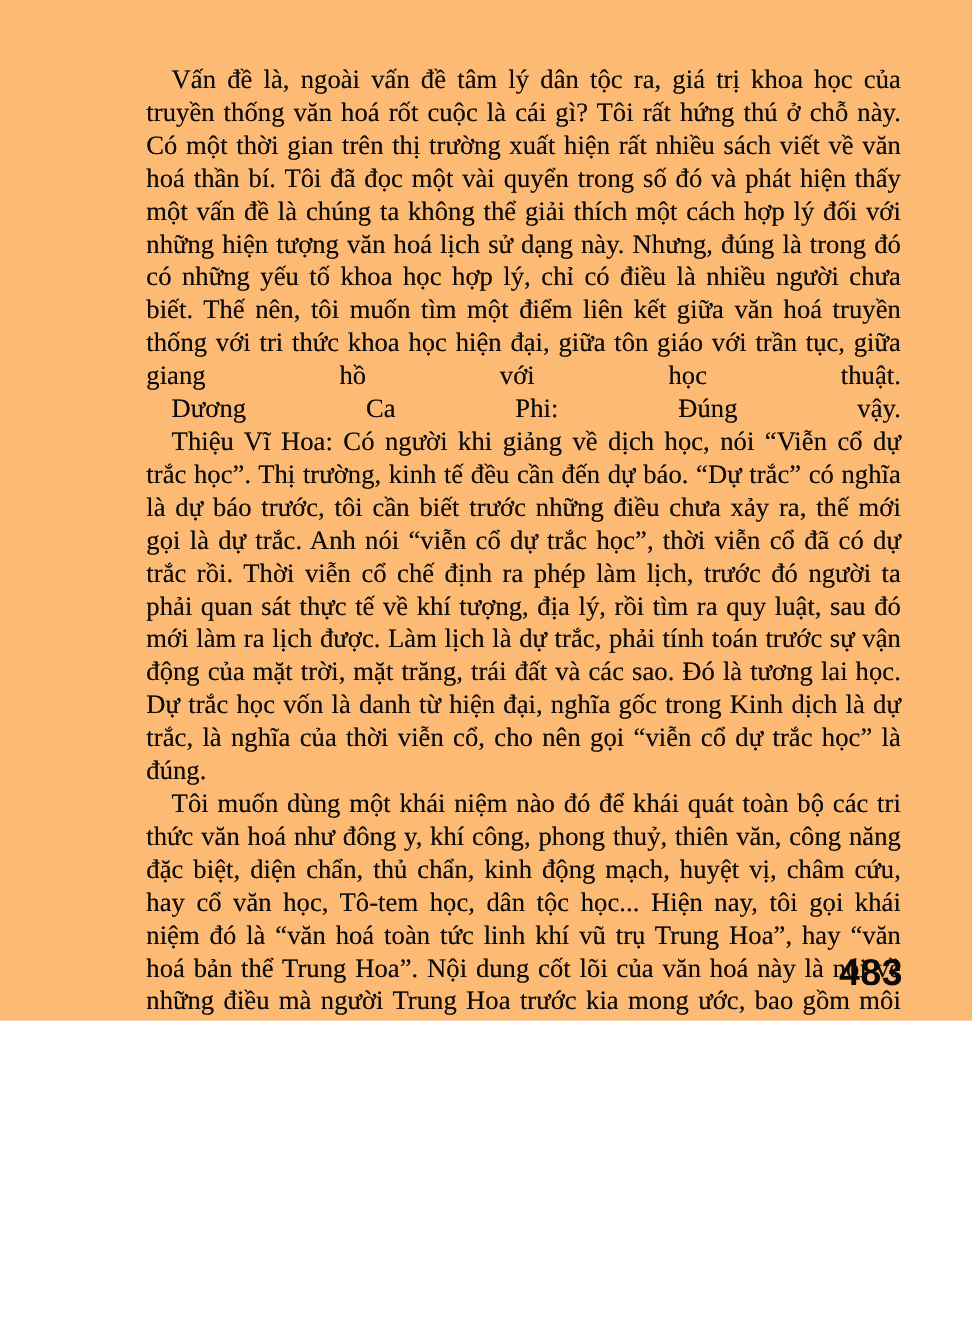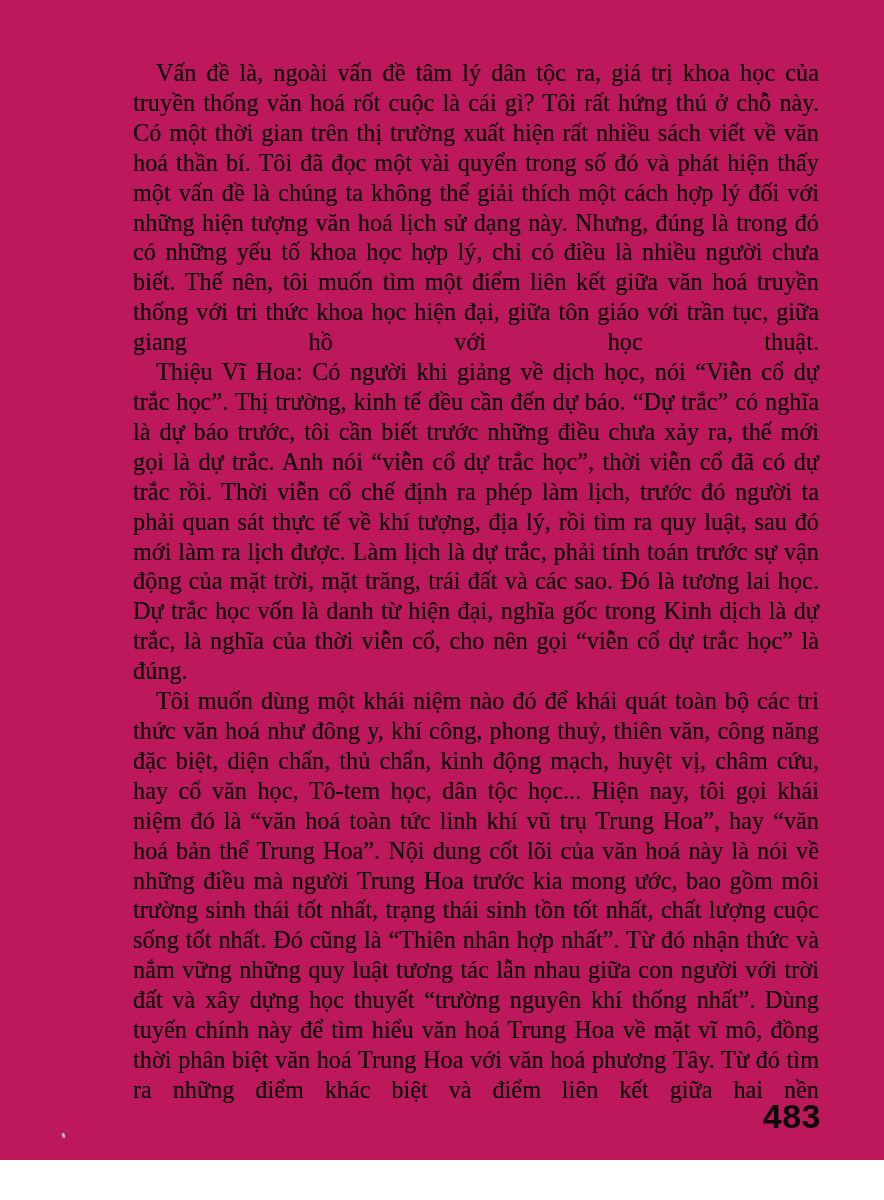--- a/index.html
+++ b/index.html
@@ -5,23 +5,23 @@
 <style>
   html, body {
     margin: 0;
     padding: 0;
     background: #ffffff;
   }
 
   .page {
     position: relative;
     width: 884px;
-    height: 1160px;
+    height: 928px;
     margin: 0 auto;
-    background: #be185d;
+    background: #fdba74;
     overflow: hidden;
     font-family: "Liberation Serif", "DejaVu Serif", serif;
     color: #000000;
     -webkit-font-smoothing: antialiased;
   }
 
   
   .textblock {
     position: absolute;
     left: 133px;
@@ -87,20 +87,21 @@
     transform: rotate(-22deg);
   }
 </style>
 </head>
 <body>
 
 <div class="page">
 
   <div class="textblock">
     <p class="para indent">Vấn đề là, ngoài vấn đề tâm lý dân tộc ra, giá trị khoa học của truyền thống văn hoá rốt cuộc là cái gì? Tôi rất hứng thú ở chỗ này. Có một thời gian trên thị trường xuất hiện rất nhiều sách viết về văn hoá thần bí. Tôi đã đọc một vài quyển trong số đó và phát hiện thấy một vấn đề là chúng ta không thể giải thích một cách hợp lý đối với những hiện tượng văn hoá lịch sử dạng này. Nhưng, đúng là trong đó có những yếu tố khoa học hợp lý, chỉ có điều là nhiều người chưa biết. Thế nên, tôi muốn tìm một điểm liên kết giữa văn hoá truyền thống với tri thức khoa học hiện đại, giữa tôn giáo với trần tục, giữa giang hồ với học thuật.</p>
+    <p class="para indent">Dương Ca Phi: Đúng vậy.</p>
     <p class="para indent">Thiệu Vĩ Hoa: Có người khi giảng về dịch học, nói “Viễn cổ dự trắc học”. Thị trường, kinh tế đều cần đến dự báo. “Dự trắc” có nghĩa là dự báo trước, tôi cần biết trước những điều chưa xảy ra, thế mới gọi là dự trắc. Anh nói “viễn cổ dự trắc học”, thời viễn cổ đã có dự trắc rồi. Thời viễn cổ chế định ra phép làm lịch, trước đó người ta phải quan sát thực tế về khí tượng, địa lý, rồi tìm ra quy luật, sau đó mới làm ra lịch được. Làm lịch là dự trắc, phải tính toán trước sự vận động của mặt trời, mặt trăng, trái đất và các sao. Đó là tương lai học. Dự trắc học vốn là danh từ hiện đại, nghĩa gốc trong Kinh dịch là dự trắc, là nghĩa của thời viễn cổ, cho nên gọi “viễn cổ dự trắc học” là đúng.</p>
     <p class="para indent">Tôi muốn dùng một khái niệm nào đó để khái quát toàn bộ các tri thức văn hoá như đông y, khí công, phong thuỷ, thiên văn, công năng đặc biệt, diện chẩn, thủ chẩn, kinh động mạch, huyệt vị, châm cứu, hay cổ văn học, Tô-tem học, dân tộc học... Hiện nay, tôi gọi khái niệm đó là “văn hoá toàn tức linh khí vũ trụ Trung Hoa”, hay “văn hoá bản thể Trung Hoa”. Nội dung cốt lõi của văn hoá này là nói về những điều mà người Trung Hoa trước kia mong ước, bao gồm môi trường sinh thái tốt nhất, trạng thái sinh tồn tốt nhất, chất lượng cuộc sống tốt nhất. Đó cũng là “Thiên nhân hợp nhất”. Từ đó nhận thức và nắm vững những quy luật tương tác lẫn nhau giữa con người với trời đất và xây dựng học thuyết “trường nguyên khí thống nhất”. Dùng tuyến chính này để tìm hiểu văn hoá Trung Hoa về mặt vĩ mô, đồng thời phân biệt văn hoá Trung Hoa với văn hoá phương Tây. Từ đó tìm ra những điểm khác biệt và điểm liên kết giữa hai nền</p>
   </div>
 
   <div class="speck"></div>
 
   <div class="folio">483</div>
 
 </div>
 

